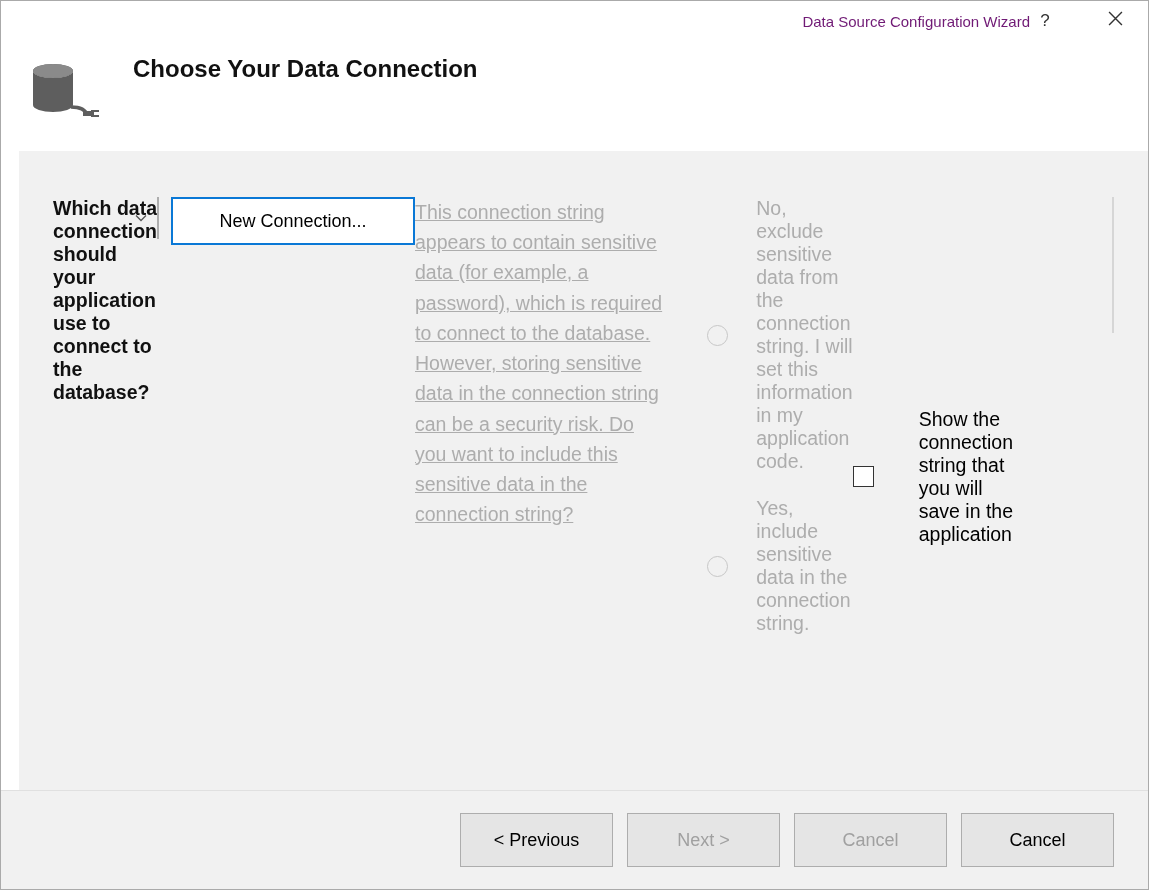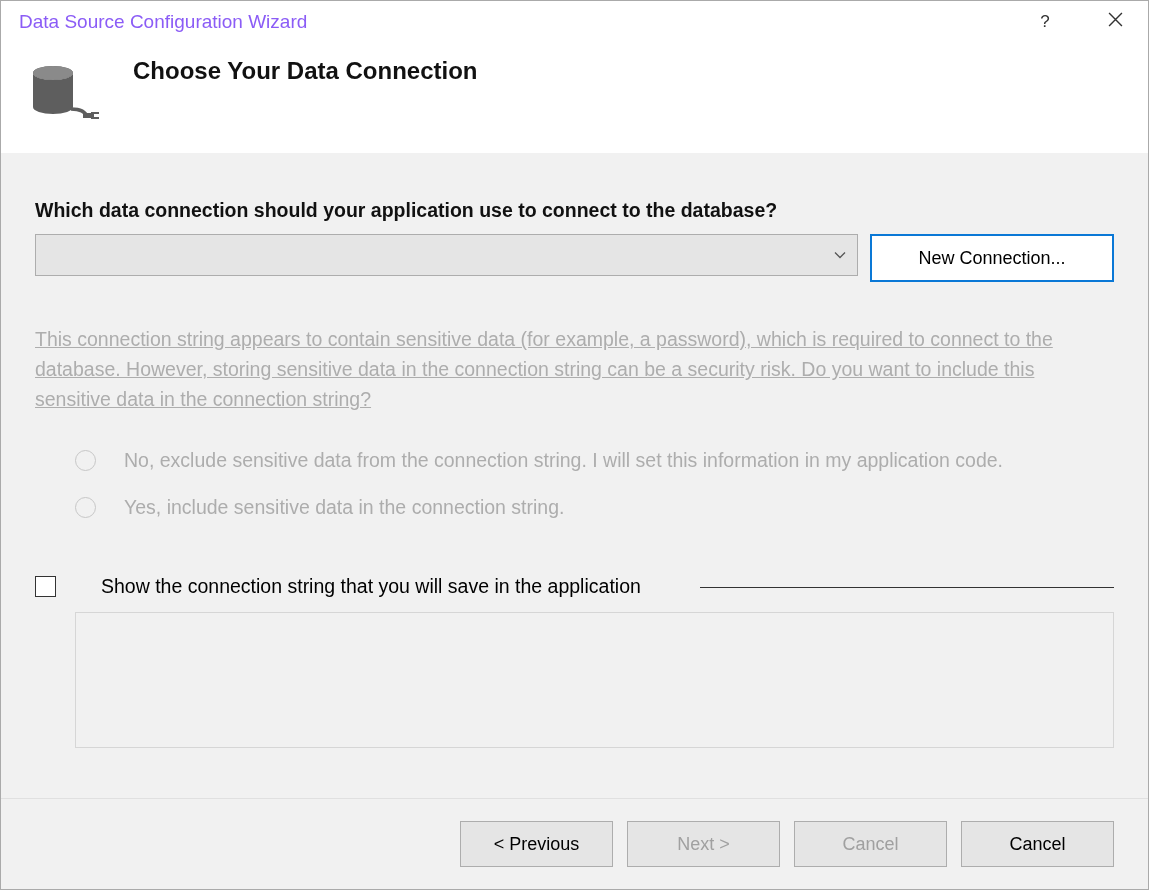--- a/index.html
+++ b/index.html
@@ -17,23 +17,24 @@
       display: flex;
       flex-direction: column;
     }
     .titlebar {
       display: flex;
       align-items: center;
       padding: 10px 18px 10px 18px;
       background: #fff;
     }
     .titlebar-title {
-      font-size: 19px;
-      color: #8b5cf6;
-      flex: 1;
+      font-size: 15px;
+      color: #701a75;
+      flex: 1;
+      text-align: right;
     }
     .titlebar-controls {
       display: flex;
       gap: 40px;
       font-size: 17px;
       color: #333;
     }
     .titlebar-ctl {
       width: 30px;
       text-align: center;
@@ -62,21 +63,22 @@
     .page-title {
       font-size: 24px;
       font-weight: bold;
       color: #111;
     }
     .main-area {
       flex: 1;
       background: #f1f1f1;
       padding: 46px 34px 20px 34px;
       display: flex;
-      flex-direction: column;
+      flex-direction: row;
+      margin-left: 18px;
     }
     .question {
       font-size: 19.5px;
       font-weight: bold;
       color: #111;
       margin-bottom: 12px;
     }
     .conn-row {
       display: flex;
       gap: 12px;
@@ -172,21 +174,21 @@
     .button-bar {
       background: #f1f1f1;
       padding: 22px 34px 22px 34px;
       display: flex;
       justify-content: flex-end;
       gap: 14px;
       border-top: 1px solid #e0e0e0;
     }
     .wiz-btn {
       width: 153px;
-      height: 46px;
+      height: 54px;
       border: 1px solid #adadad;
       background: #e5e5e5;
       font-size: 18px;
       font-family: inherit;
       color: #000;
       cursor: pointer;
     }
     .wiz-btn.disabled {
       color: #a0a0a0;
       cursor: default;

